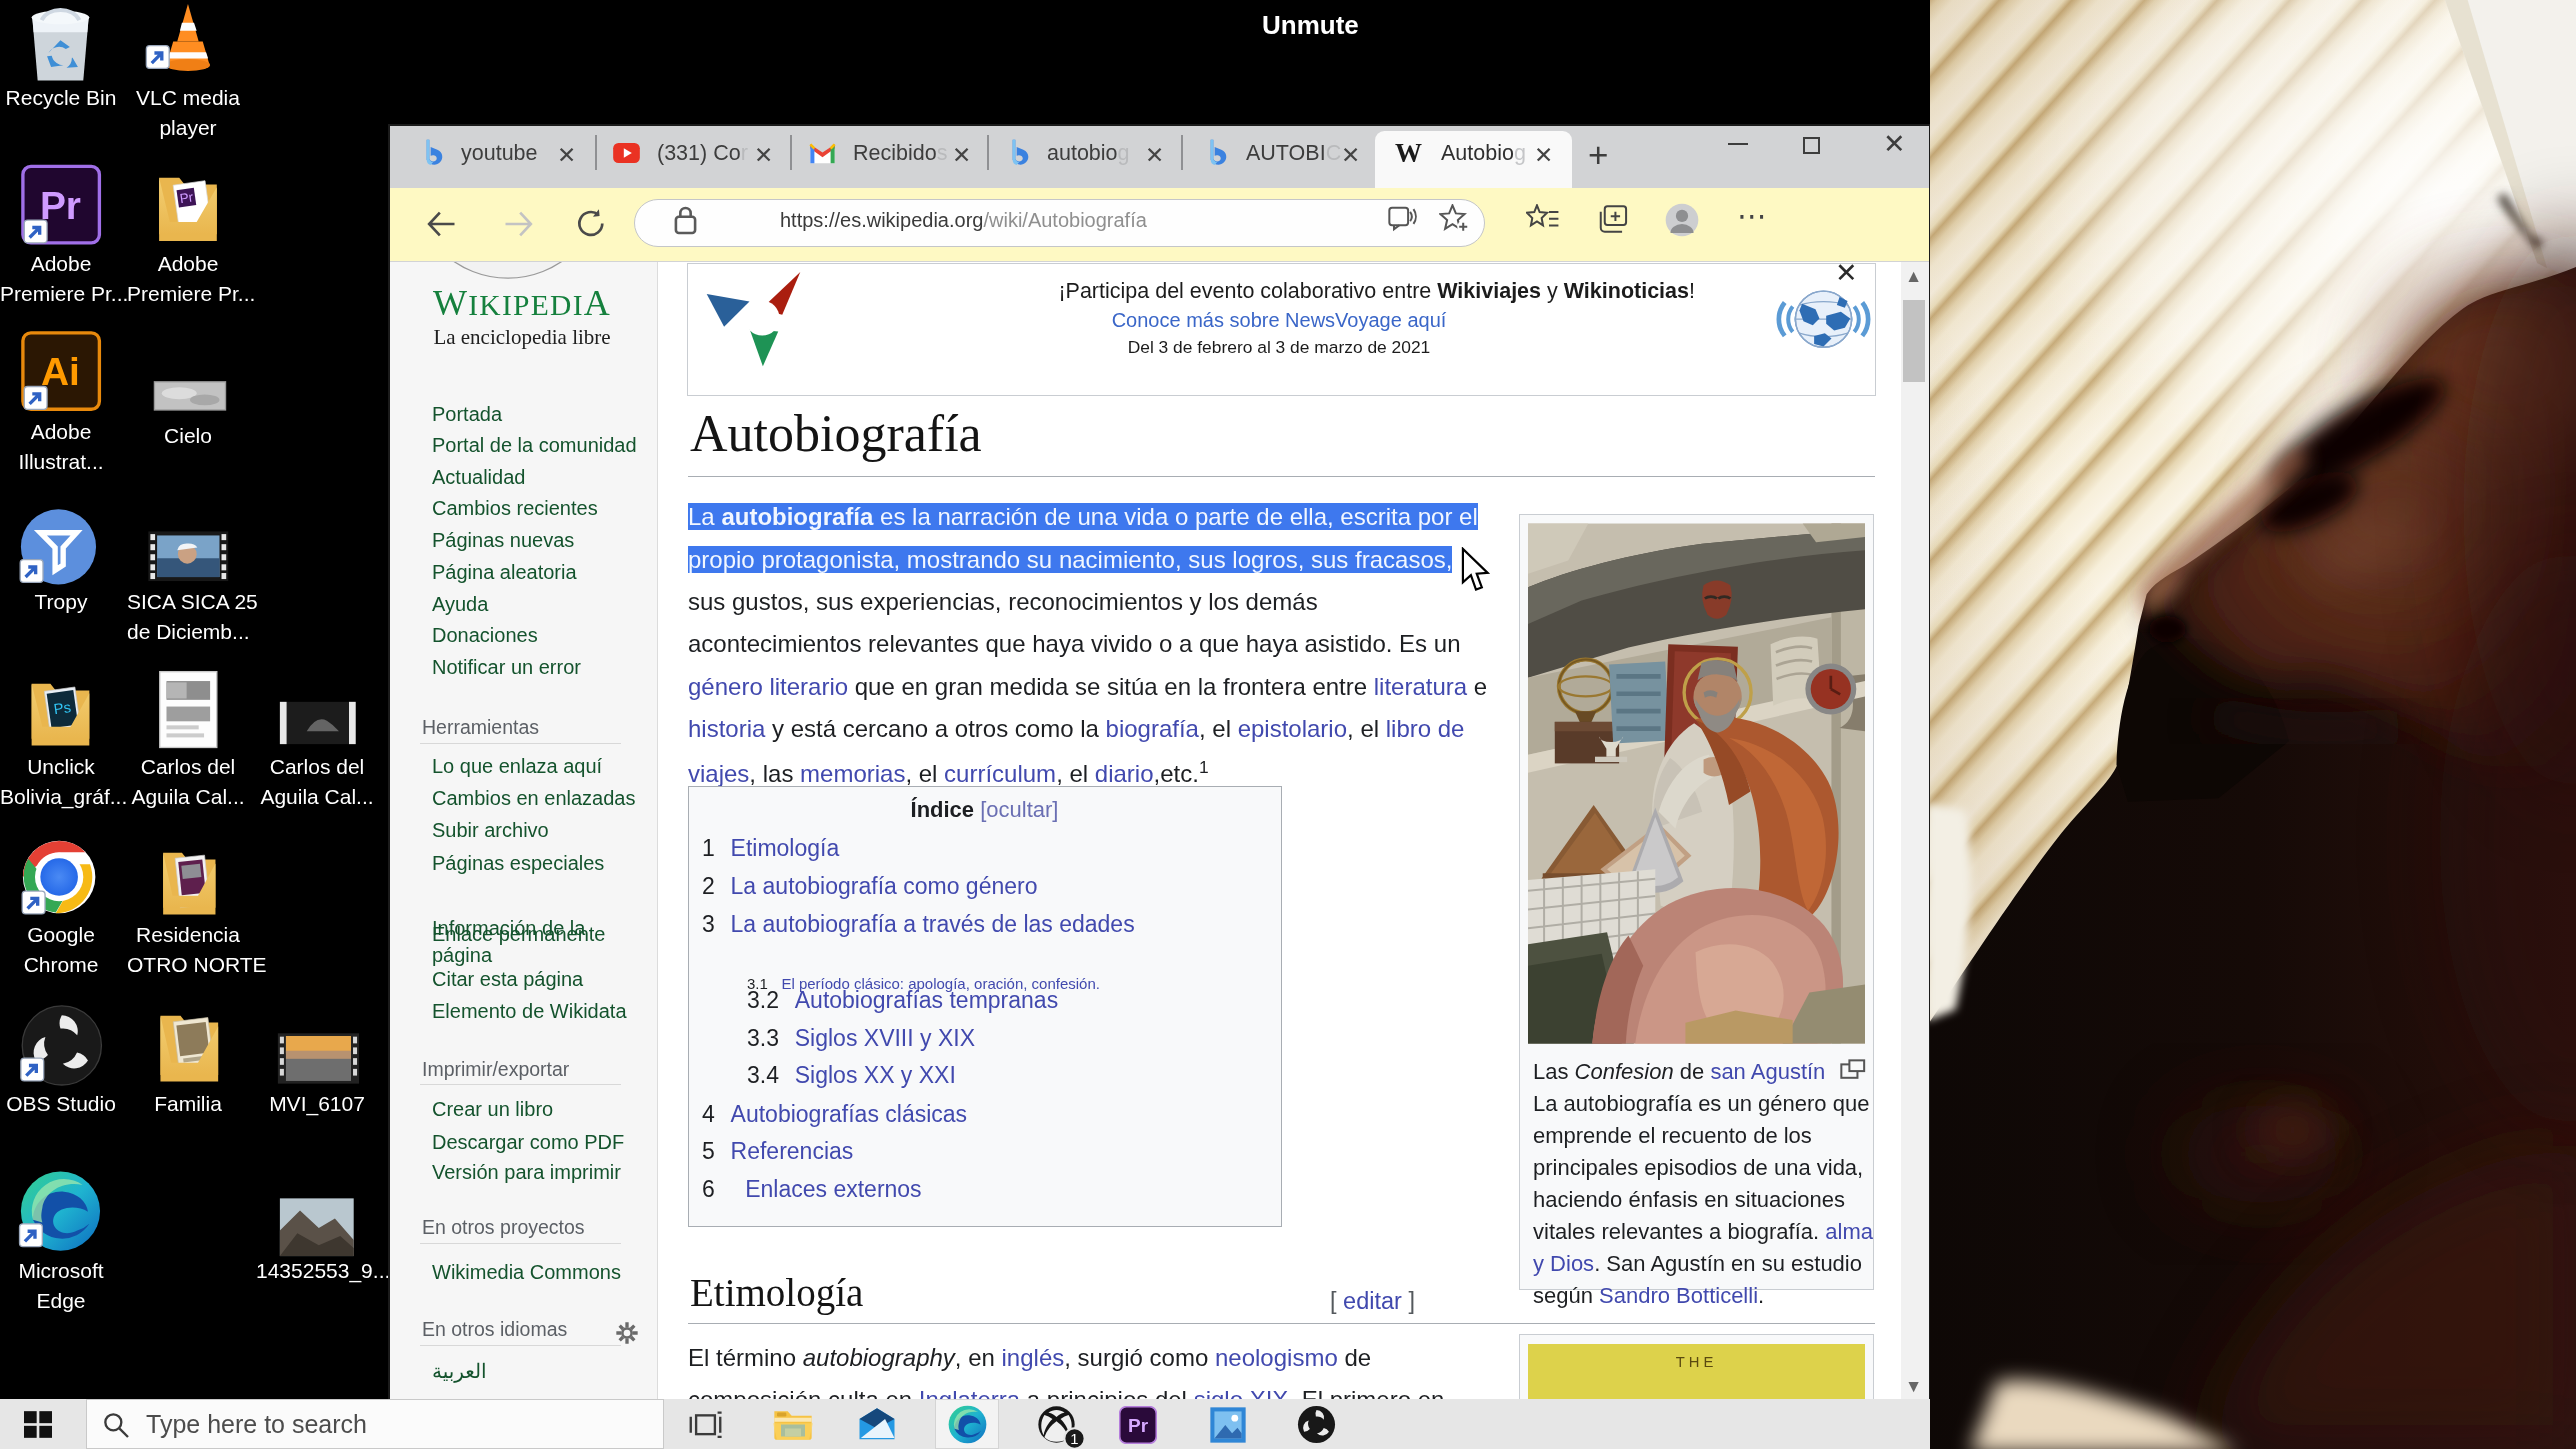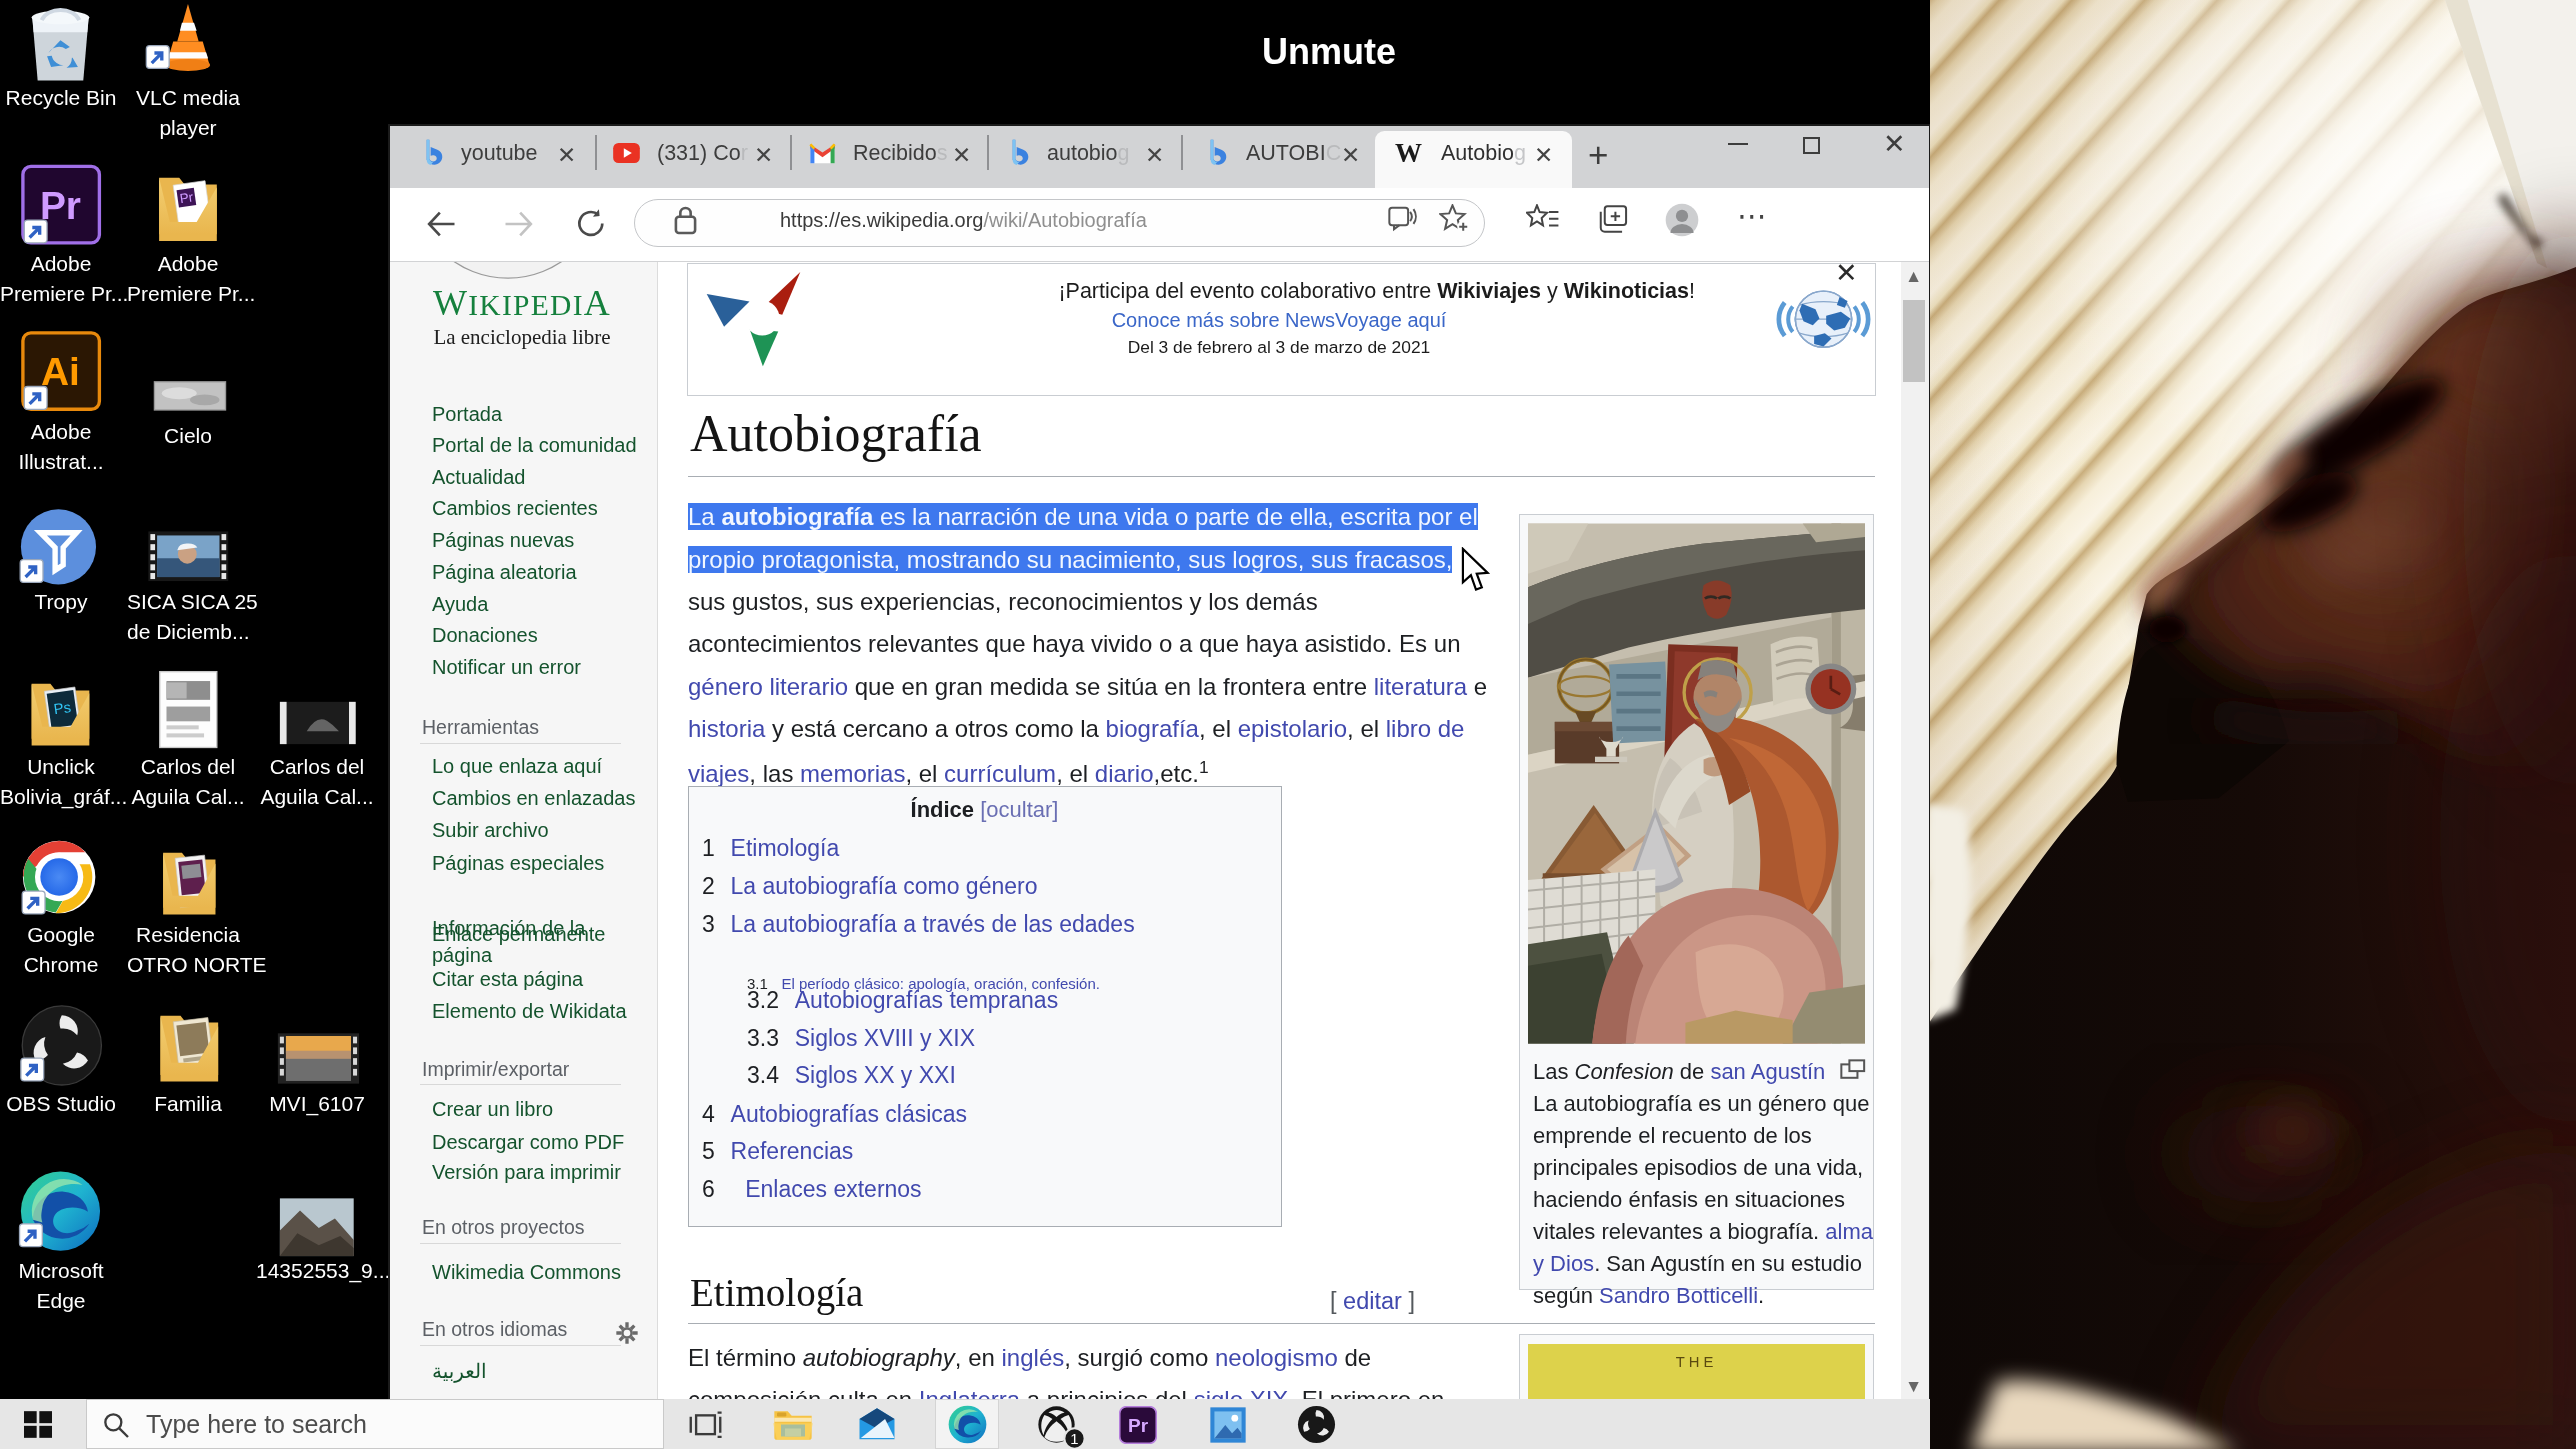--- a/index.html
+++ b/index.html
@@ -8,33 +8,33 @@
   .abs { position:absolute; }
   
   .dlabel { position:absolute; color:#fff; font-size:21px; text-align:center;
     text-shadow:0 1.3px 2.7px #000, 0 0 2px #000; line-height:29.5px; white-space:nowrap; }
   
   #win { position:absolute; left:388px; top:124px; width:1543px; height:1325px;
     background:#d2d3d5; border-left:2px solid #1b1b1b; border-top:2px solid #1b1b1b; border-right:2px solid #1b1b1b; }
   .tabtxt { position:absolute; top:14.8px; font-size:21.5px; color:#3d3d3d; white-space:nowrap; }
   .tabx { position:absolute; top:16px; font-size:23px; color:#444; }
   .tabsep { position:absolute; top:8.7px; width:2px; height:35px; background:#8f9093; }
-  #navbar { position:absolute; left:0; top:62px; width:1539px; height:73px; background:#ffffff; }
+  #navbar { position:absolute; left:0; top:62px; width:1539px; height:73px; background:#fef9c3; }
   #content { position:absolute; left:0; top:136px; width:1539px; height:1189px; background:#fff; }
   #sidebar { position:absolute; left:0; top:0; width:267px; height:1189px; background:#f6f6f6; }
   .slink { position:absolute; left:42px; color:#14532d; font-size:20px; white-space:nowrap; }
   .shead { position:absolute; left:32px; color:#5c6066; font-size:19.5px; white-space:nowrap; }
   .wlink { color:#4149ae; text-decoration:none; }
   .body-tx { position:absolute; font-size:24px; color:#1d1f22; white-space:nowrap; }
   .ser { font-family:"Liberation Serif", serif; }
 </style>
 </head>
 <body>
 
-<div class="abs" style="left:1262px;top:31px;color:#fff;font-size:36px;font-weight:bold;">Unmute</div>
+<div class="abs" style="left:1262px;top:10px;color:#fff;font-size:26px;font-weight:bold;">Unmute</div>
 
 <svg class="abs" style="left:0;top:0" width="388" height="1399" viewBox="0 0 578 2085">
   <defs>
     <g id="badge">
       <rect x="0" y="0" width="34" height="34" rx="5" fill="#fff" stroke="#9aa7bb" stroke-width="2"></rect>
       <path d="M8 26 L22 12 M12 11 L23 11 L23 22" stroke="#2f62c4" stroke-width="5" fill="none"></path>
     </g>
     <linearGradient id="foldg" x1="0" y1="0" x2="0" y2="1">
       <stop offset="0" stop-color="#f3cf72"></stop>
         <stop offset="1" stop-color="#e9b64e"></stop>

